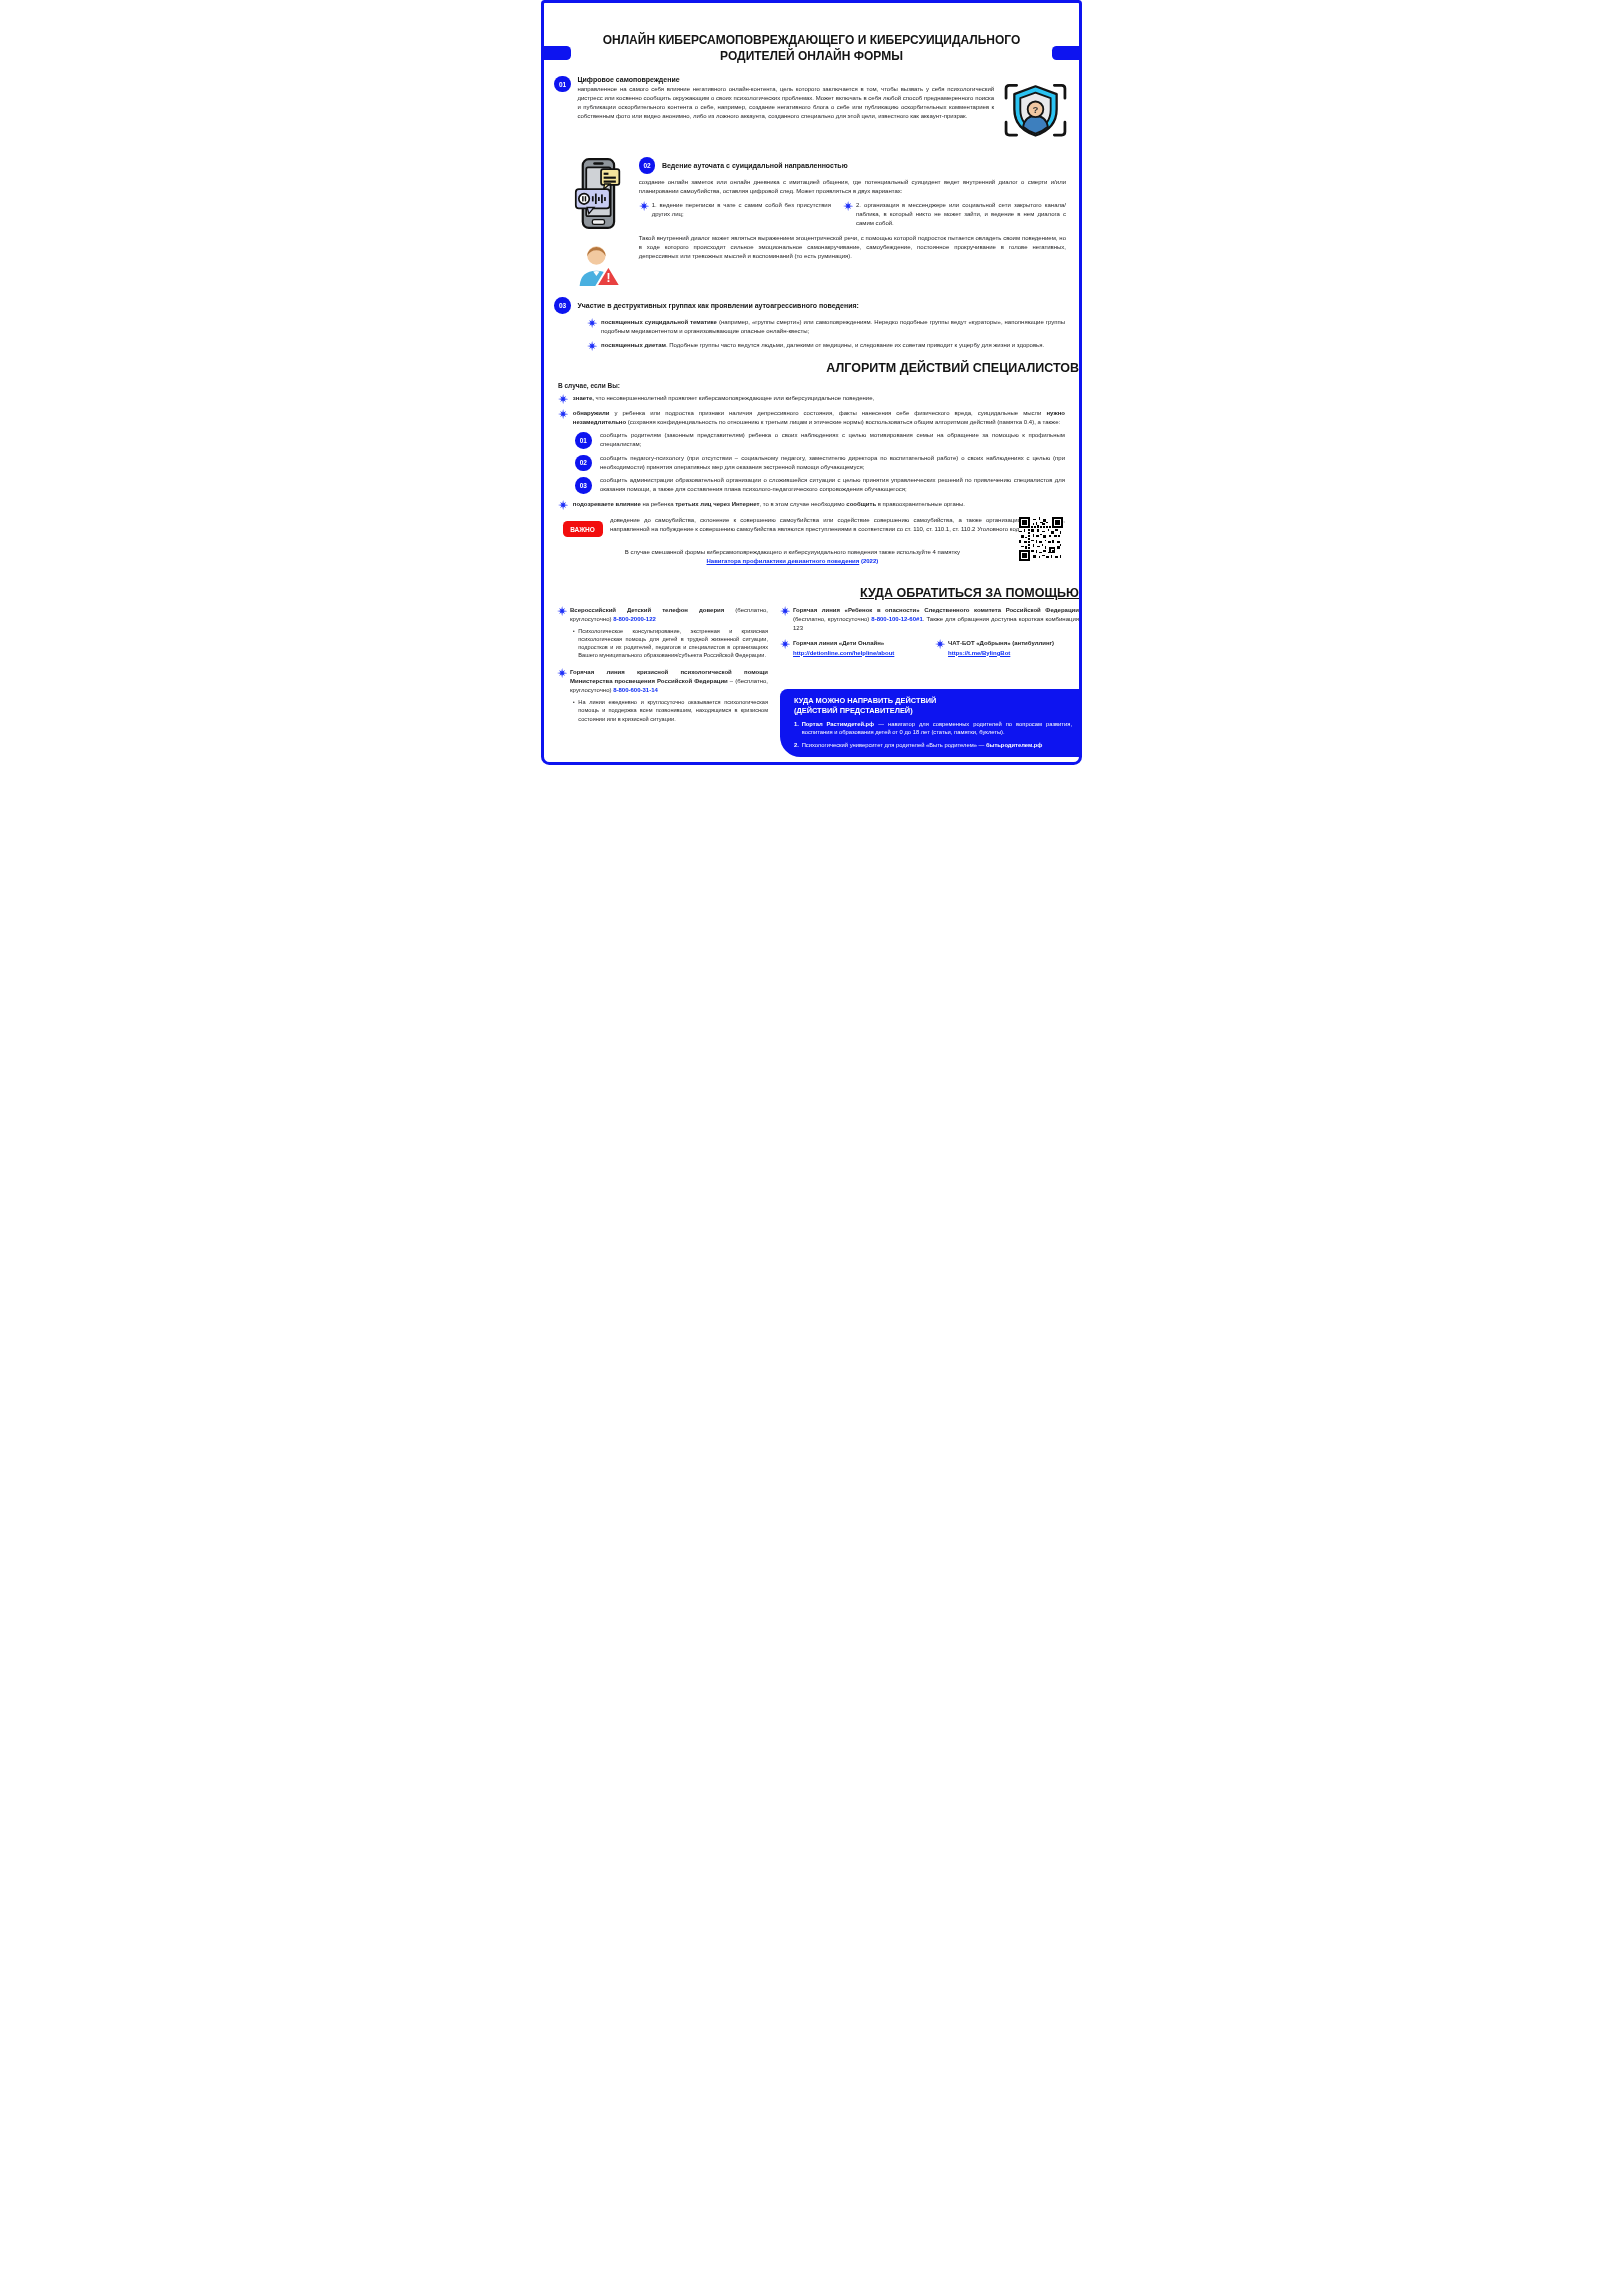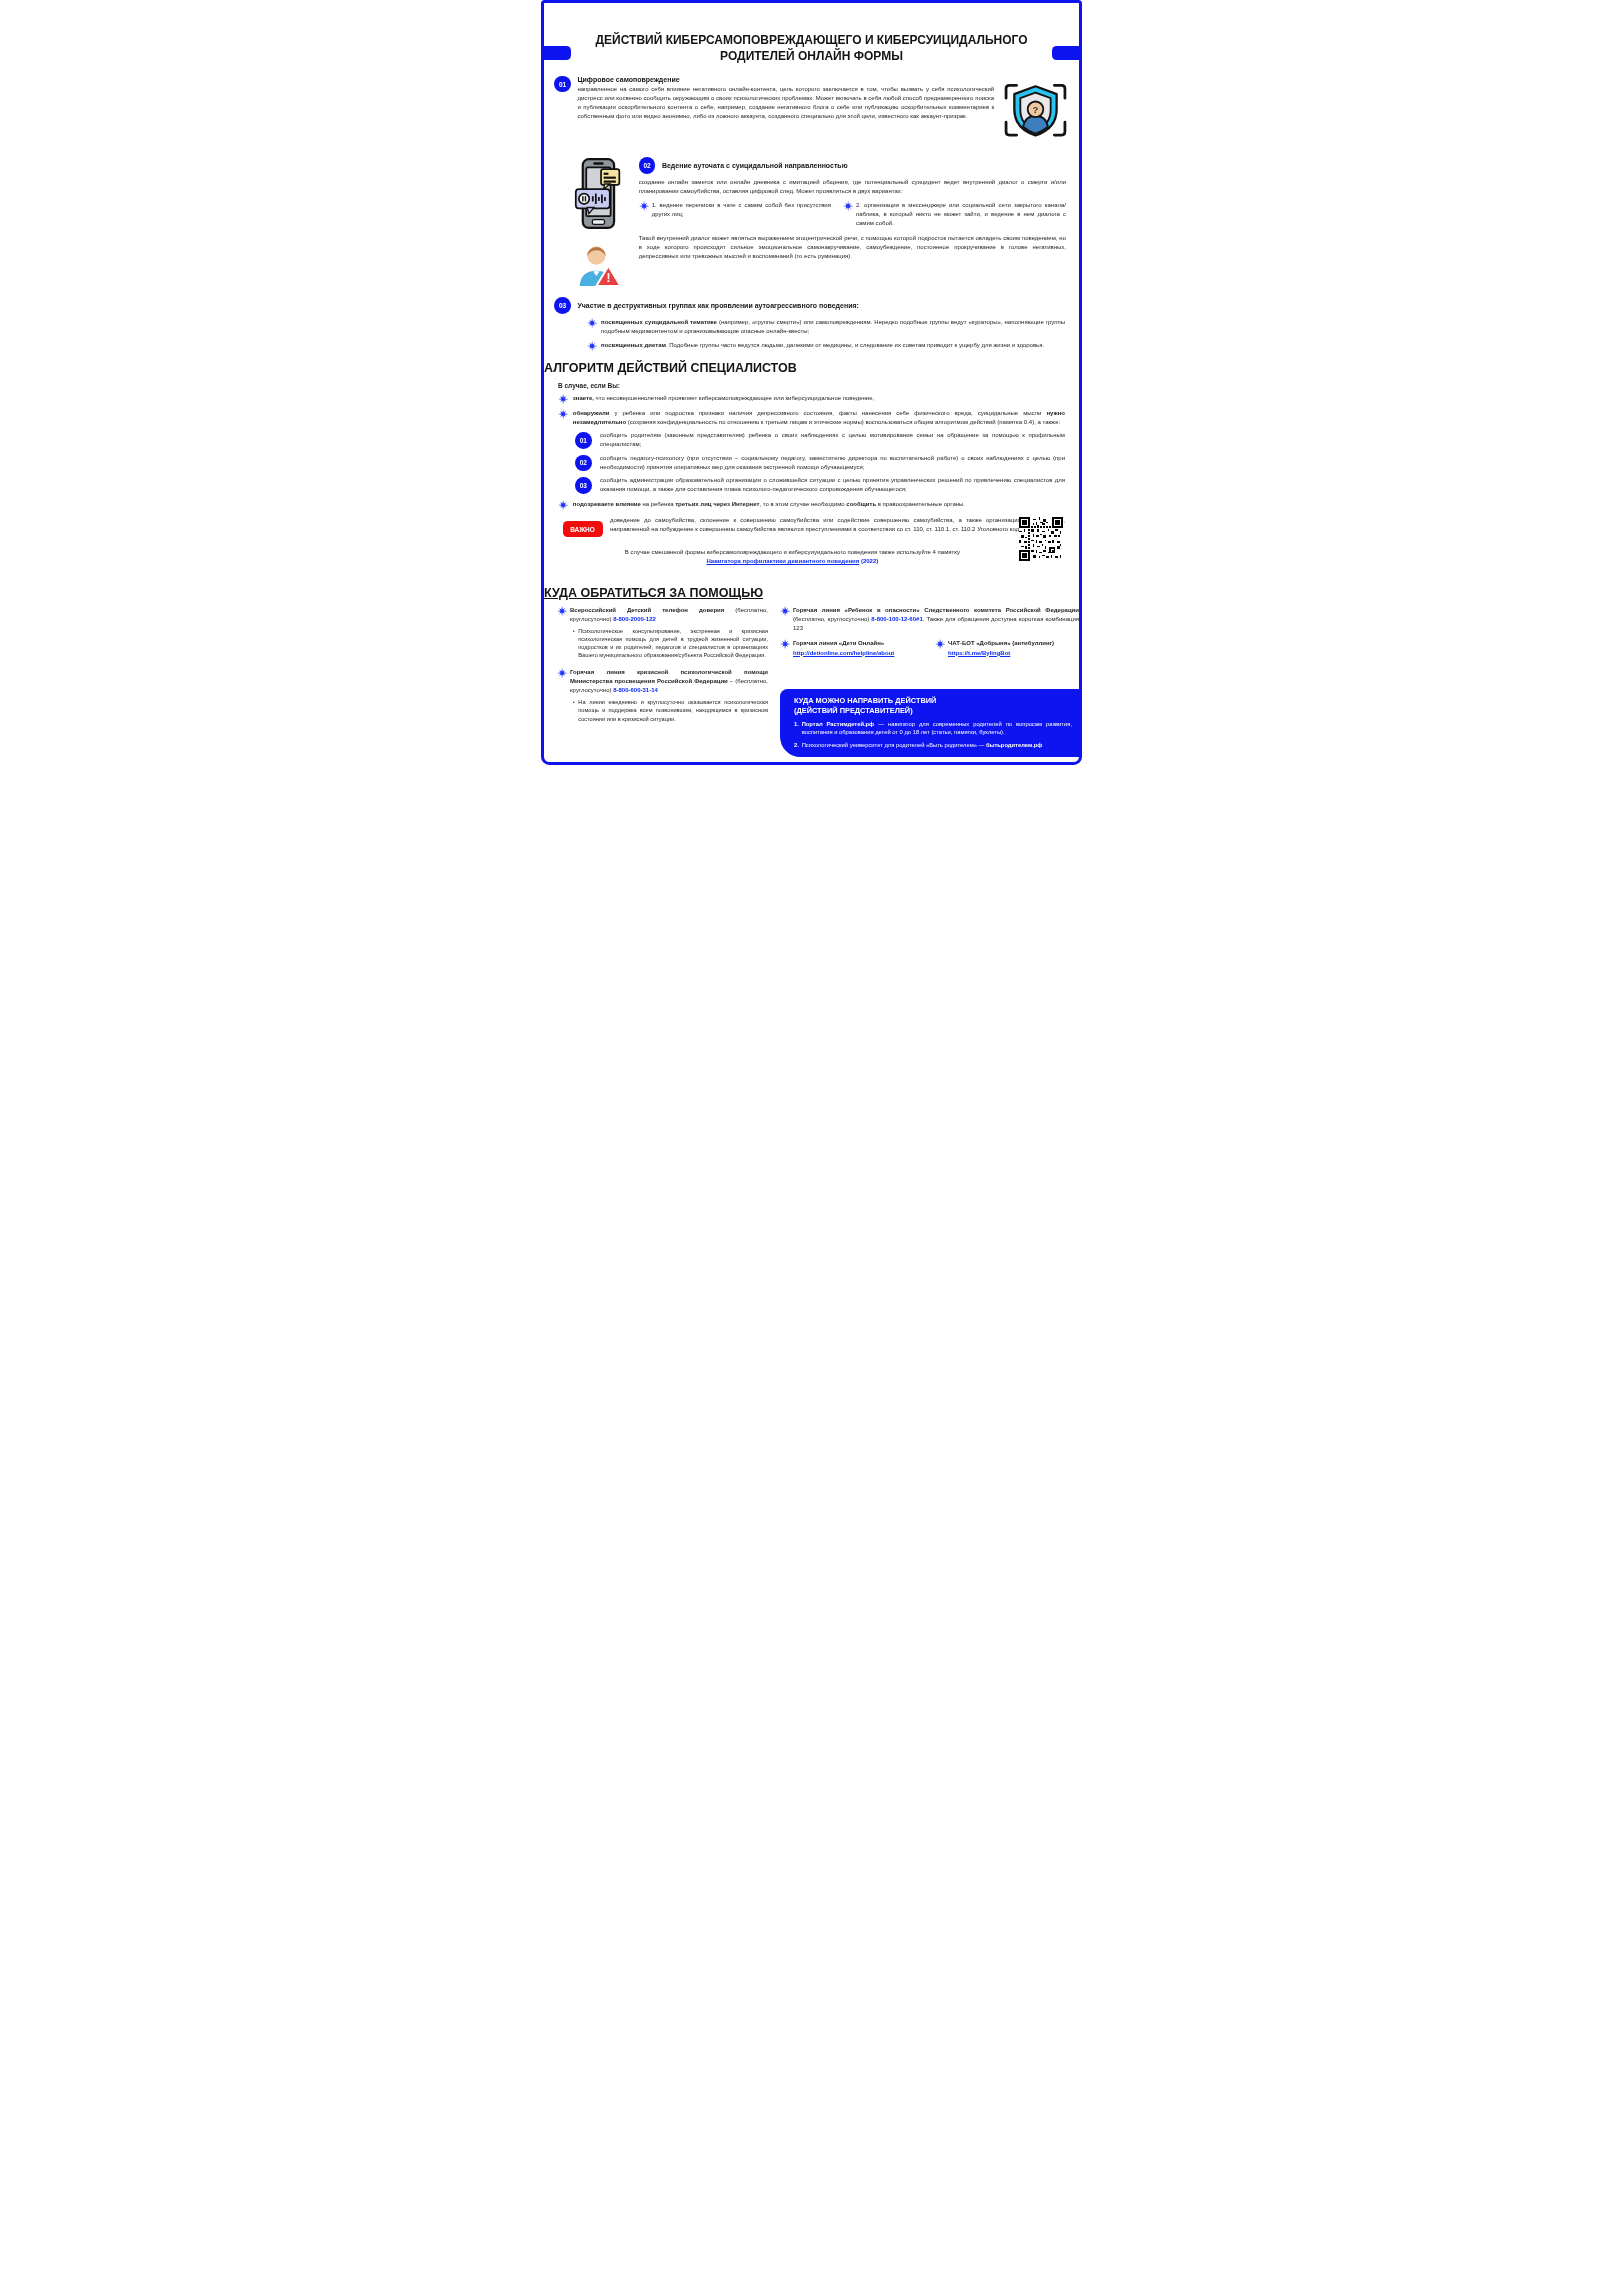--- a/index.html
+++ b/index.html
@@ -8,21 +8,21 @@
     width:541px; height:765px; background:#fff; position:relative;
     border:3.2px solid #0d14f0; border-radius:3.7px 3.7px 8.3px 8.3px;
     display:flex; flex-direction:column; overflow:hidden;
     color:#1d1d1f;
   }
   .tab{ position:absolute; width:27px; height:14px; background:#0d14f0; }
   .tab-left{ left:0; top:43px; border-radius:0 4.6px 4.6px 0; }
   .tab-right{ right:0; top:43px; border-radius:4.6px 0 0 4.6px; }
 
   .title{ margin:30px 51px 0; text-align:center; font-size:12px; line-height:1.32; font-weight:bold; color:#141414; }
-  .big{ font-size:12.5px; font-weight:bold; text-align:left; color:#141414; }
+  .big{ font-size:12.5px; font-weight:bold; text-align:right; color:#141414; }
 
   .h{ font-size:7px; font-weight:bold; color:#161616; }
   .body{ font-size:6px; line-height:1.52; }
   .j{ text-align:justify; }
   .b{ font-weight:bold; }
   .phone{ color:#0b2cf5; font-weight:bold; }
   .link{ color:#0b2cf5; font-weight:bold; text-decoration:underline; cursor:pointer; }
 
   .num-circle{ width:16.7px; height:16.7px; min-width:16.7px; border-radius:50%; background:#0d14f0;
     color:#fff; font-weight:bold; font-size:6.5px; display:flex; align-items:center; justify-content:center; }
@@ -91,21 +91,21 @@
   .pitem .body{ font-size:5.8px; line-height:1.5; flex:1; }
 </style>
 </head>
 <body>
 
 <div class="page">
   <div class="tab tab-left"></div>
   <div class="tab tab-right"></div>
 
   <h1 class="title">
-    <span>ДЕЙСТВИЙ КИБЕРСАМОПОВРЕЖДАЮЩЕГО И КИБЕРСУИЦИДАЛЬНОГО</span><br>
+    <span>ОНЛАЙН КИБЕРСАМОПОВРЕЖДАЮЩЕГО И КИБЕРСУИЦИДАЛЬНОГО</span><br>
     <span>РОДИТЕЛЕЙ ОНЛАЙН ФОРМЫ</span>
   </h1>
 
   <div class="sec1">
     <div class="num-circle">01</div>
     <div class="sec1-text">
       <div class="h">Цифровое самоповреждение</div>
       <p class="body j">направленное на самого себя влияние негативного онлайн-контента, цель которого заключается в том, чтобы вызвать у себя психологический дистресс или косвенно сообщить окружающим о своих психологических проблемах. Может включать в себя любой способ преднамеренного поиска и публикации оскорбительного контента о себе, например, создание негативного блога о себе или публикацию оскорбительных комментариев к собственным фото или видео анонимно, либо из ложного аккаунта, созданного специально для этой цели, известного как аккаунт-призрак.</p>
     </div>
     <div class="shield-wrap">

